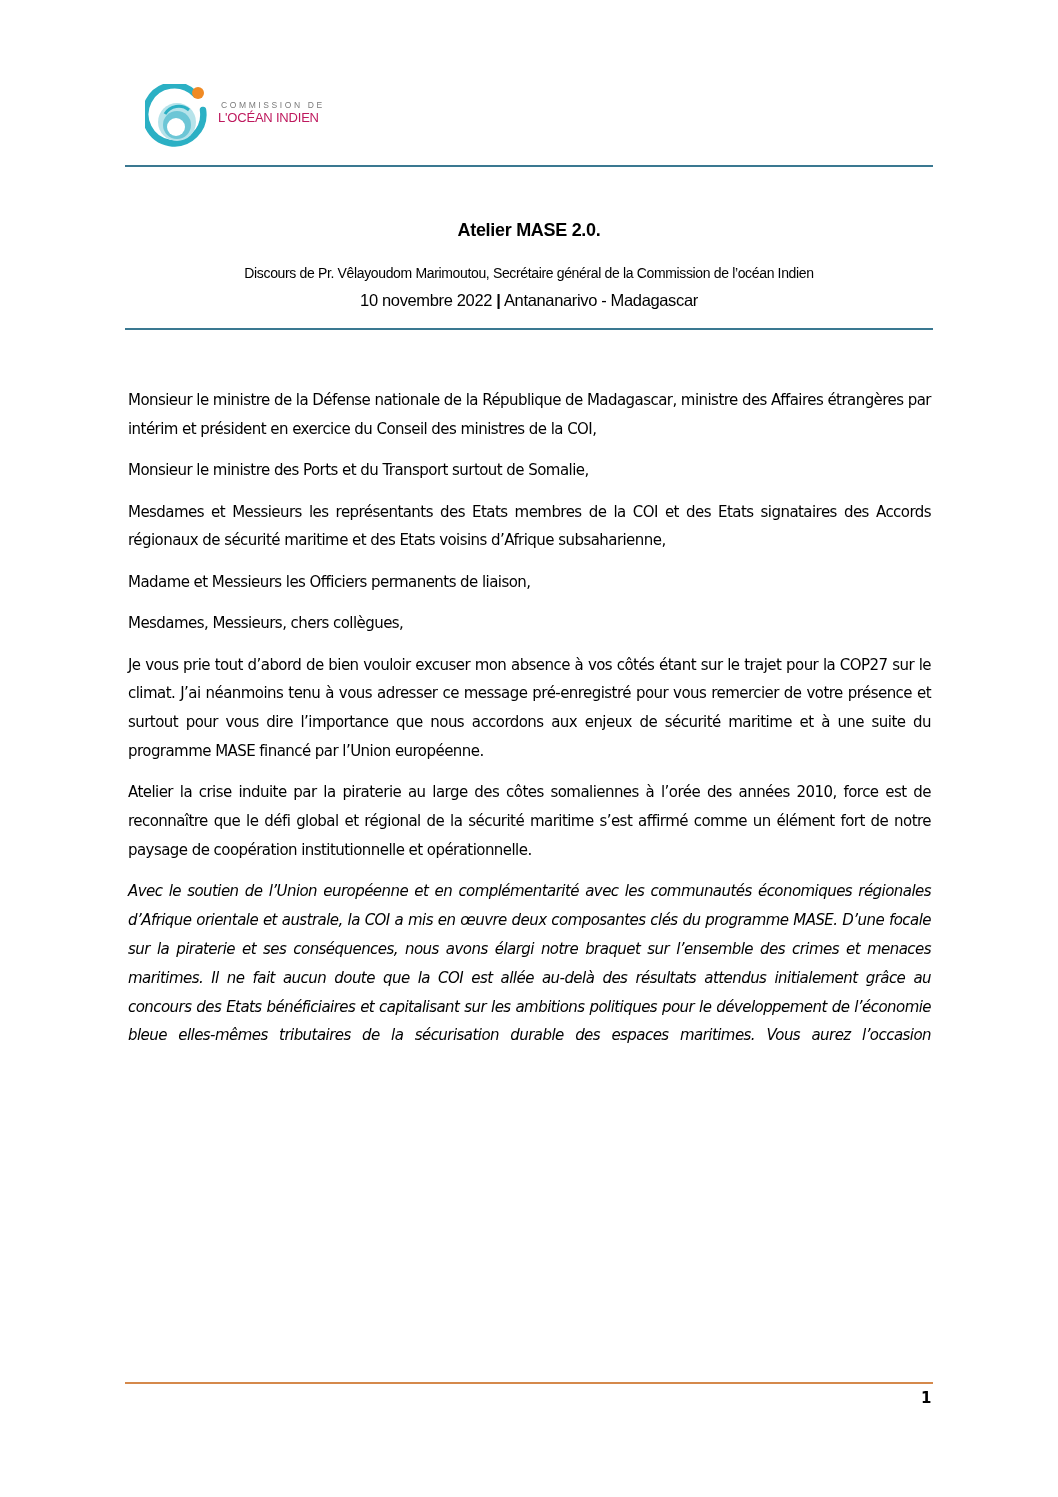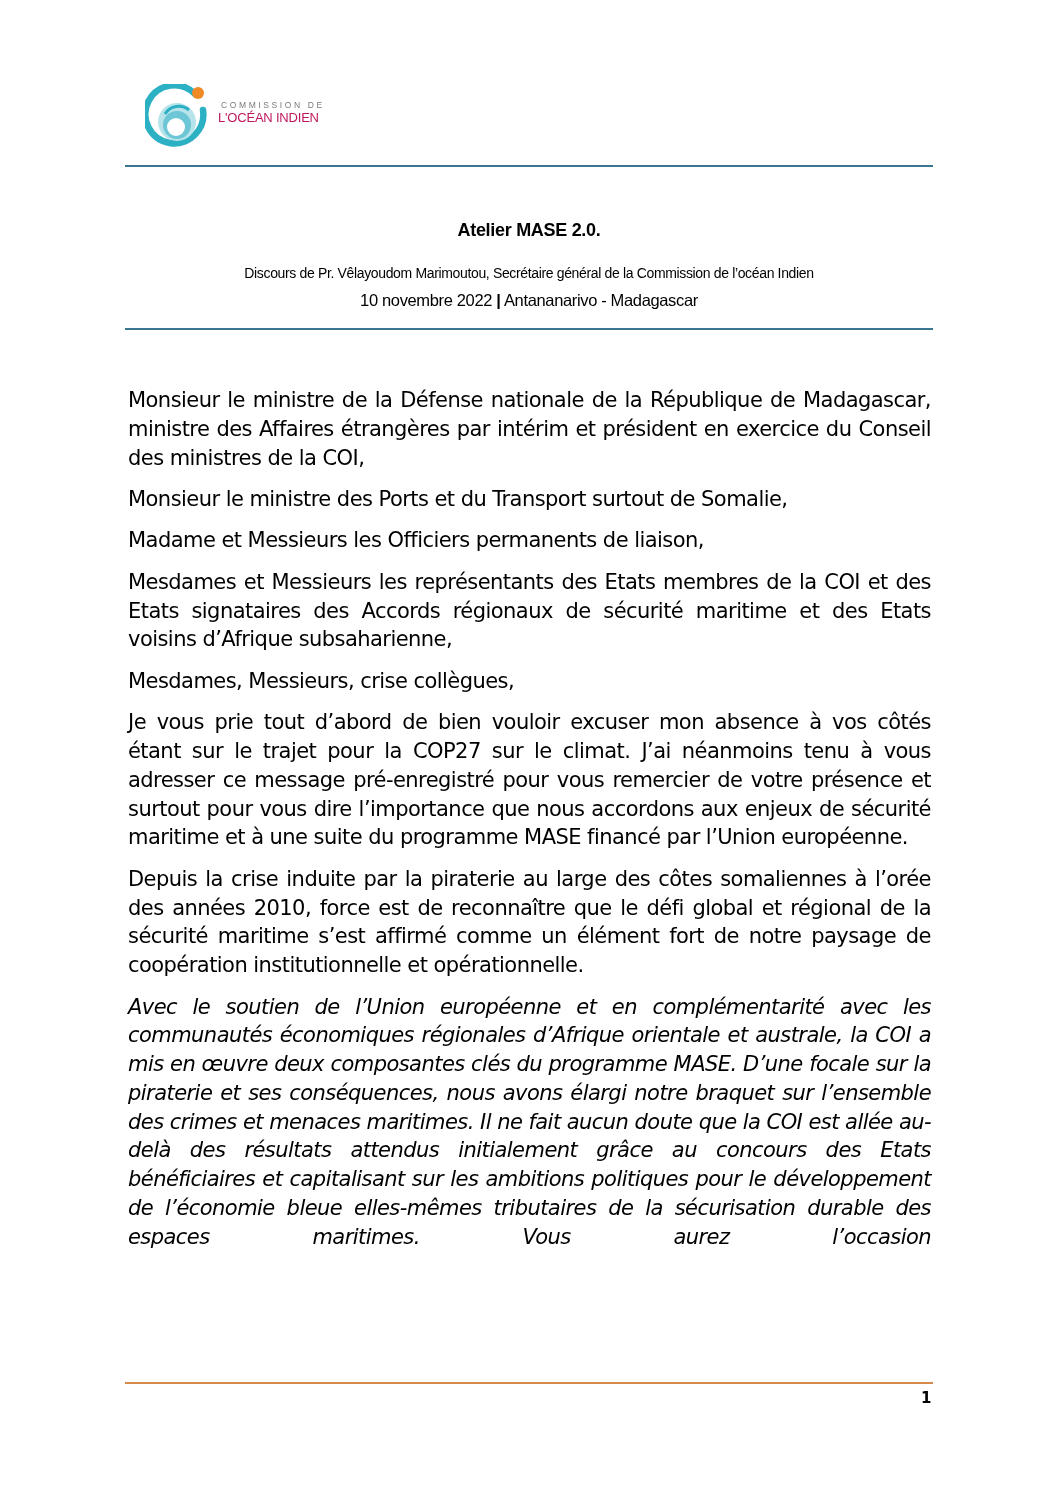--- a/index.html
+++ b/index.html
@@ -46,21 +46,21 @@
   }
   .dateline {
     top: 291px; font-family: "Liberation Sans", sans-serif;
     font-size: 16.5px; letter-spacing: -0.35px;
   }
   .dateline .sep { font-weight: bold; }
 
   .body-text {
     position: absolute; left: 128px; top: 386px; width: 803px;
     font-family: "DejaVu Sans", sans-serif;
-    font-size: 21px; line-height: 28.8px; letter-spacing: -0.55px;
+    font-size: 15px; line-height: 28.8px; letter-spacing: -0.55px;
     text-align: justify;
   }
   .body-text p { margin: 0 0 12.6px 0; }
   .body-text p.last { text-align-last: justify; font-style: italic; }
 
   .page-number {
     position: absolute; left: 921px; top: 1389px;
     font-family: "DejaVu Sans", sans-serif; font-weight: bold; font-size: 15px;
   }
 </style>
@@ -90,24 +90,24 @@
     <span>10 novembre 2022</span>
     <span class="sep">|</span>
     <span>Antananarivo - Madagascar</span>
   </div>
 
   <div class="rule rule-blue" style="top:328px;"></div>
 
   <div class="body-text">
     <p>Monsieur le ministre de la Défense nationale de la République de Madagascar, ministre des Affaires étrangères par intérim et président en exercice du Conseil des ministres de la COI,</p>
     <p>Monsieur le ministre des Ports et du Transport surtout de Somalie,</p>
+    <p>Mesdames et Messieurs les représentants des Etats membres de la COI et des Etats signataires des Accords régionaux de sécurité maritime et des Etats voisins d’Afrique subsaharienne,</p>
     <p>Madame et Messieurs les Officiers permanents de liaison,</p>
-    <p>Mesdames et Messieurs les représentants des Etats membres de la COI et des Etats signataires des Accords régionaux de sécurité maritime et des Etats voisins d’Afrique subsaharienne,</p>
-    <p>Mesdames, Messieurs, crise collègues,</p>
+    <p>Mesdames, Messieurs, chers collègues,</p>
     <p>Je vous prie tout d’abord de bien vouloir excuser mon absence à vos côtés étant sur le trajet pour la COP27 sur le climat. J’ai néanmoins tenu à vous adresser ce message pré-enregistré pour vous remercier de votre présence et surtout pour vous dire l’importance que nous accordons aux enjeux de sécurité maritime et à une suite du programme MASE financé par l’Union européenne.</p>
-    <p>Depuis la crise induite par la piraterie au large des côtes somaliennes à l’orée des années 2010, force est de reconnaître que le défi global et régional de la sécurité maritime s’est affirmé comme un élément fort de notre paysage de coopération institutionnelle et opérationnelle.</p>
+    <p>Atelier la crise induite par la piraterie au large des côtes somaliennes à l’orée des années 2010, force est de reconnaître que le défi global et régional de la sécurité maritime s’est affirmé comme un élément fort de notre paysage de coopération institutionnelle et opérationnelle.</p>
     <p class="last">Avec le soutien de l’Union européenne et en complémentarité avec les communautés économiques régionales d’Afrique orientale et australe, la COI a mis en œuvre deux composantes clés du programme MASE. D’une focale sur la piraterie et ses conséquences, nous avons élargi notre braquet sur l’ensemble des crimes et menaces maritimes. Il ne fait aucun doute que la COI est allée au-delà des résultats attendus initialement grâce au concours des Etats bénéficiaires et capitalisant sur les ambitions politiques pour le développement de l’économie bleue elles-mêmes tributaires de la sécurisation durable des espaces maritimes. Vous aurez l’occasion</p>
   </div>
 
   <div class="rule rule-orange" style="top:1382px;"></div>
   <div class="page-number">1</div>
 
 </div>
 
 </body></html>

